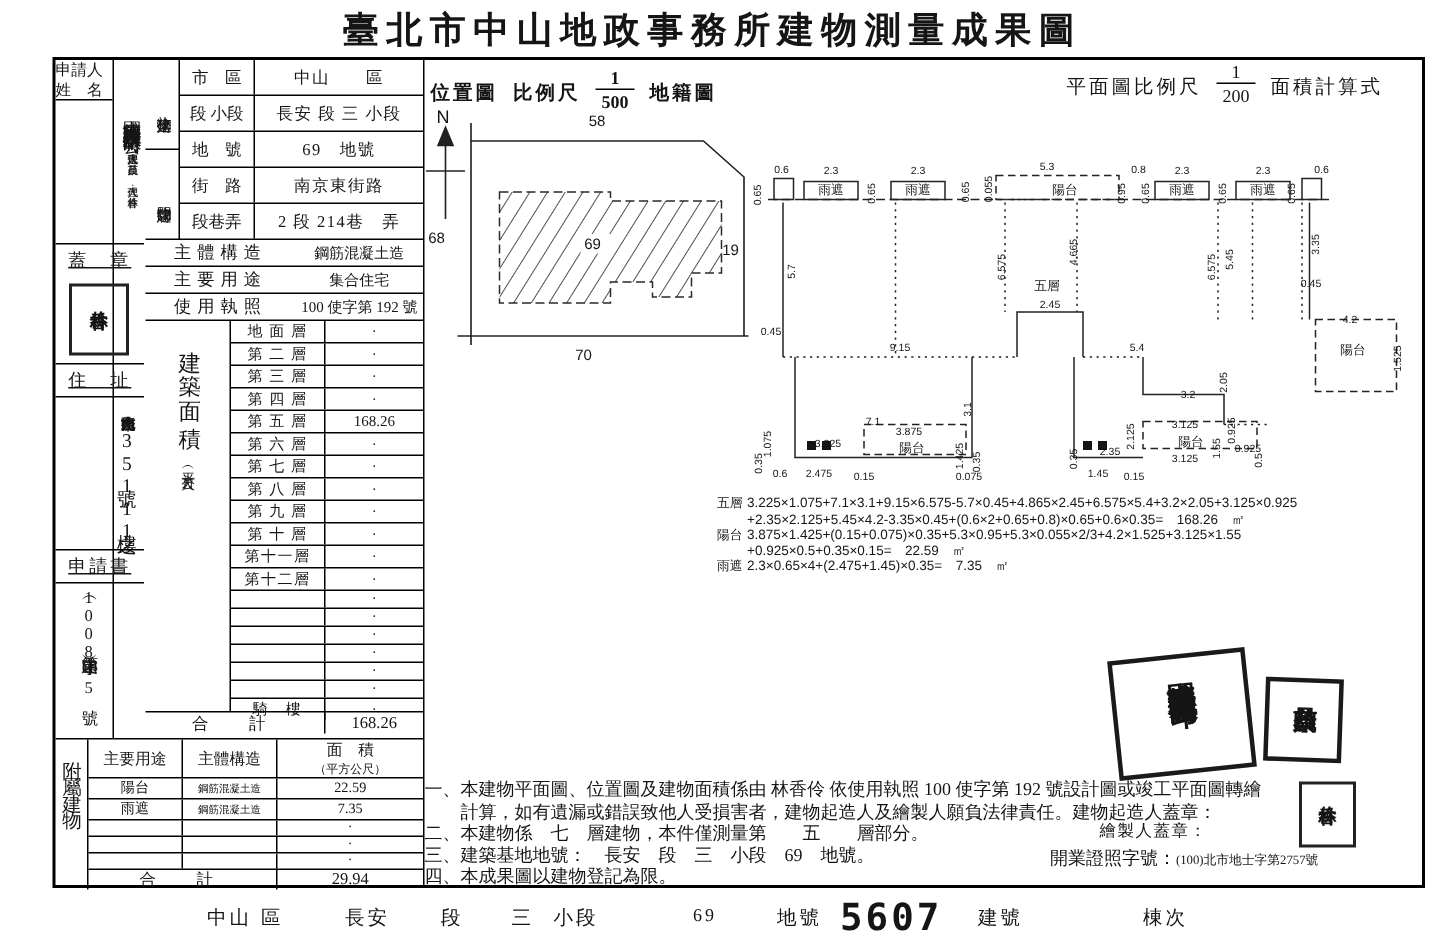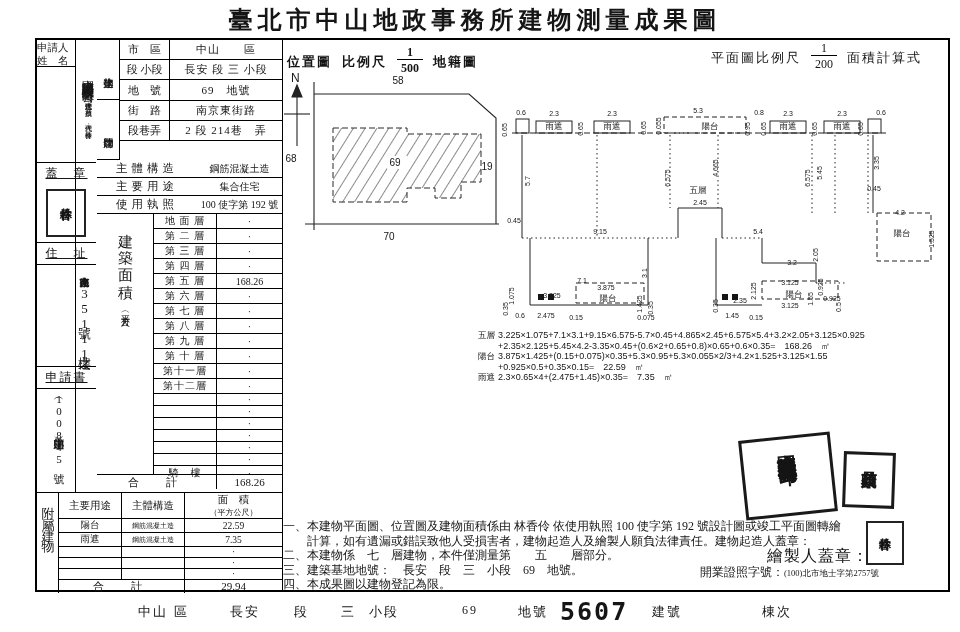--- a/index.html
+++ b/index.html
@@ -20,21 +20,21 @@
   #applicant-body .tiny { font-size:7px; line-height:8px; letter-spacing:0; }
   .seal { border:2px solid #222; display:flex; align-items:center; justify-content:center; }
   .seal .vert { height:30px; font-size:12px; font-weight:bold; line-height:14px; }
   .underline { border-bottom:1px solid #000; }
   .bt { border-top:1px solid #000; }
 
   #col-b-line { left:245px; top:0; width:0; height:552px; border-left:1px solid #000; }
 
   #loc-vh1 { left:60px; top:0; width:23px; height:60px; border-right:1px solid #000; border-bottom:1px solid #000; font-size:10px; }
   #loc-vh2 { left:60px; top:60px; width:23px; height:60px; border-right:1px solid #000; border-bottom:1px solid #000; font-size:10px; }
-  #loc-rows { left:83px; top:0; width:162px; height:101px; display:flex; flex-direction:column; }
+  #loc-rows { left:83px; top:0; width:162px; height:120px; display:flex; flex-direction:column; }
   #loc-rows .row { flex:1; display:flex; border-bottom:1px solid #000; font-size:11px; }
   #loc-rows .lab { width:50px; border-right:1px solid #000; display:flex; align-items:center; justify-content:center; }
   #loc-rows .val { flex:1; display:flex; align-items:center; justify-content:center; letter-spacing:1px; }
 
   #struct-rows { left:60px; top:120px; width:185px; height:54px; display:flex; flex-direction:column; }
   #struct-rows .row { flex:1; display:flex; border-bottom:1px solid #000; font-size:11.5px; }
   #struct-rows .lab { width:100px; display:flex; align-items:center; justify-content:center; letter-spacing:4px; }
   #struct-rows .val { flex:1; display:flex; align-items:center; justify-content:center; font-size:10px; }
 
   #area-vh { left:60px; top:174px; width:57px; height:260px; border-right:1px solid #000; display:flex; justify-content:center; padding-top:8px; }
@@ -72,21 +72,21 @@
   .frac { display:inline-flex; flex-direction:column; align-items:center; font-size:12px; line-height:13px; letter-spacing:0; }
   .frac .den { border-top:1px solid #000; padding:2px 4px; }
   #site-head { left:287px; top:46px;font-weight:bold; }
   #plan-head { left:663px; top:42px;margin-left:48px; }
   #site-svg { left:283px; top:70px; }
   #plan-svg { left:500px; top:93px; }
   svg text { fill:#151515; font-family:"Liberation Sans","DejaVu Sans",sans-serif; }
   #formulas { left:478px; top:330px; width:475px; font-family:"Liberation Sans","DejaVu Sans",sans-serif; font-size:9px; line-height:10.5px; white-space:nowrap; }
   #formulas .fp { display:inline-block; width:20px; font-family:"Liberation Serif",serif; font-size:8.5px; }
   #notes { left:283px; top:519px; width:640px; font-size:12px; line-height:14.5px; white-space:nowrap; }
-  #drafter-line { left:733px; top:546px; font-size:16px; letter-spacing:1px;margin-left:34px; }
+  #drafter-line { left:733px; top:546px; font-size:11px; letter-spacing:1px; }
   #license-line { left:700px; top:564px; font-size:12px; }
   #license-line .small { font-size:8.5px; }
   #seal-company { left:742px; top:436px; width:92px; height:80px; border:3px solid #1a1a1a; transform:rotate(-6deg); overflow:hidden; display:flex; justify-content:center; }
   #seal-company .vert { font-size:19px; font-weight:bold; line-height:22px; height:76px; letter-spacing:1px; }
   #seal-personal { left:843px; top:452px; width:52px; height:56px; border:3px solid #1a1a1a; transform:rotate(2deg); overflow:hidden; display:flex; justify-content:center; }
   #seal-personal .vert { font-size:16px; font-weight:bold; line-height:22px; height:46px; padding-top:4px; }
   #seal-drafter { left:866px; top:521px; width:38px; height:44px; }
 
   
   .foot { position:absolute; font-size:13px; letter-spacing:2px; }

